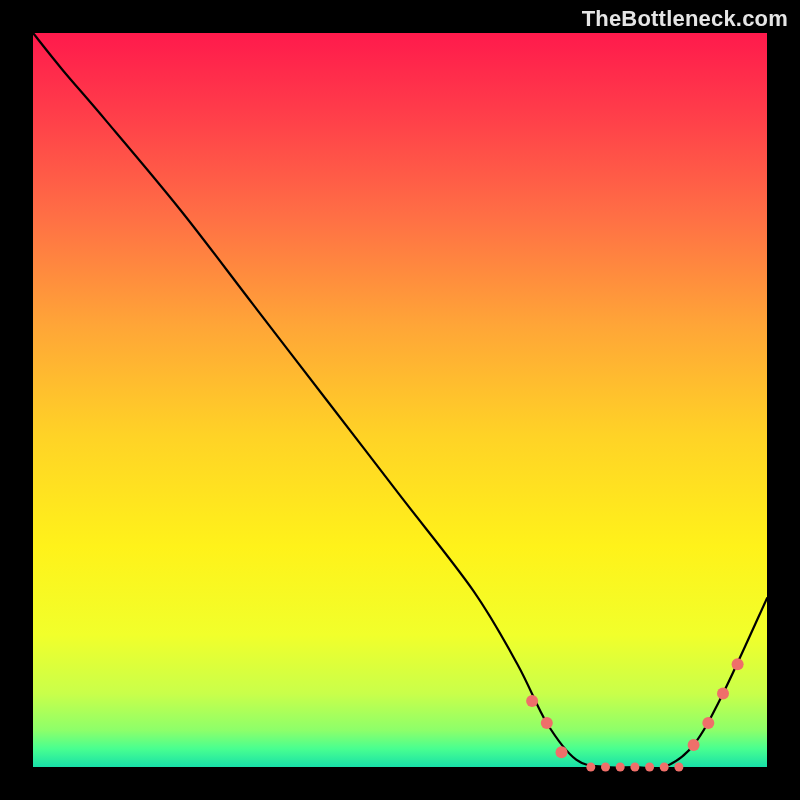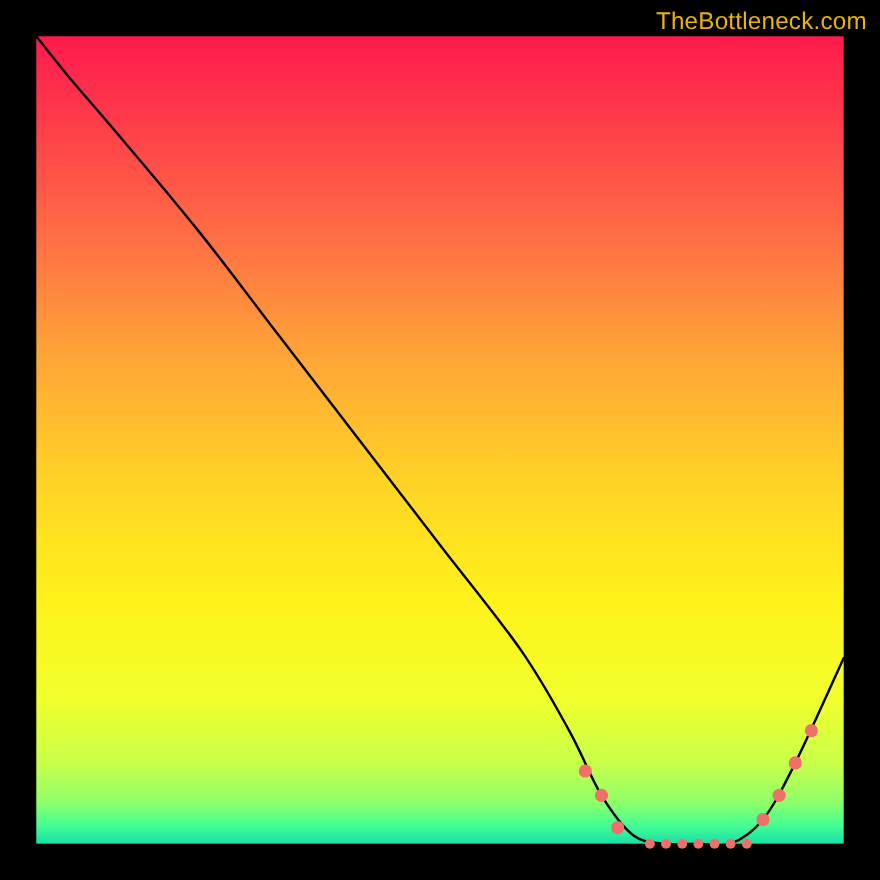--- a/index.html
+++ b/index.html
@@ -22,23 +22,23 @@
     left: 33px;
     top: 33px;
     width: 734px;
     height: 734px;
     
   }
   .watermark {
     position: absolute;
     top: 6px;
     right: 12px;
-    color: #eab308;
+    color: #e5e5e5;
     font-size: 22px;
-    font-weight: 400;
+    font-weight: 700;
     letter-spacing: 0.2px;
     user-select: none;
     z-index: 5;
   }
   svg.curve {
     position: absolute;
     left: 0;
     top: 0;
     width: 734px;
     height: 734px;

